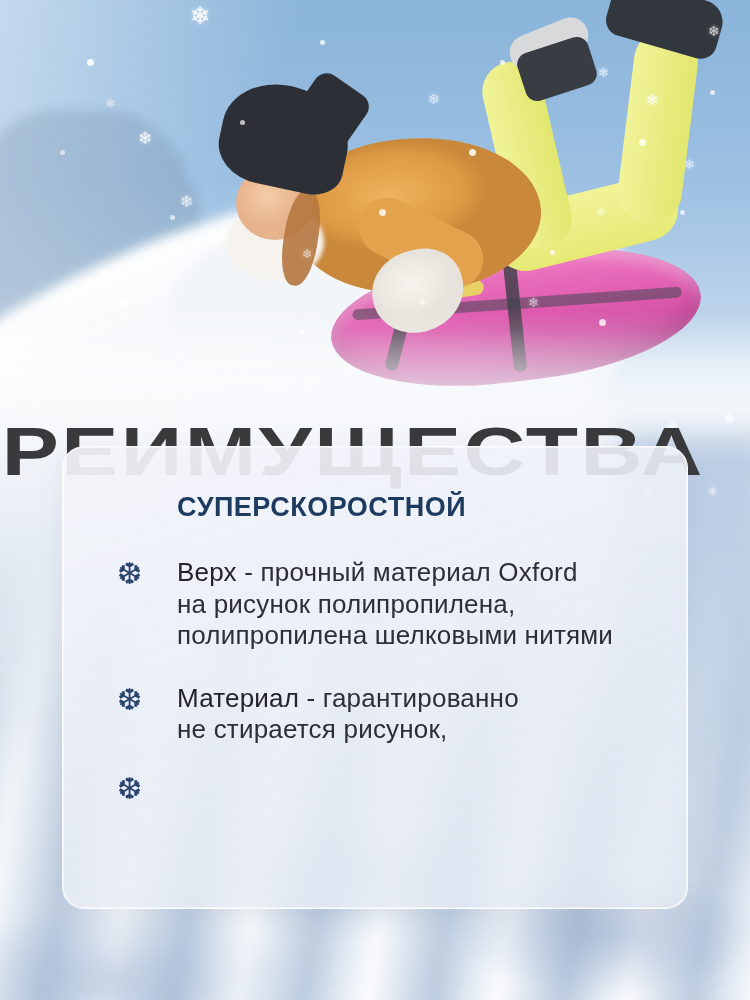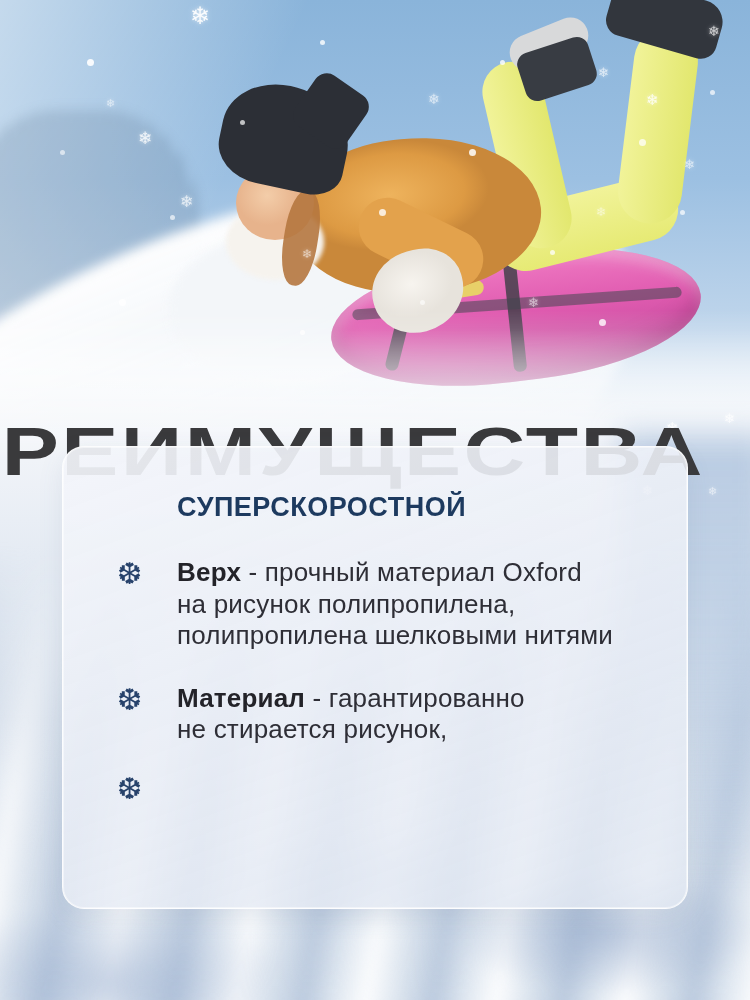--- a/index.html
+++ b/index.html
@@ -160,21 +160,21 @@
     color:#1d3a5f;font-size:27px;font-weight:800;letter-spacing:.5px;line-height:33px;
   }
   .bullet{display:flex;margin-bottom:31px;}
   .bullet.tight{margin-bottom:26px;}
   .bullet-icon{
     flex:none;width:66px;box-sizing:border-box;padding:2px 0 0 6px;
     font-size:30px;line-height:1;color:#27426b;
   }
   .bullet-text{color:#2e2e36;font-size:26px;line-height:31.5px;letter-spacing:.2px;}
   .bullet-text p{margin:0;}
-  .bullet-text b{font-weight:700;color:#232329;text-align:right;}
+  .bullet-text b{font-weight:400;color:#232329;text-align:right;}
 </style>
 </head>
 <body>
 
 <div class="stage">
 
   <div class="bg-base"></div>
   <div class="snow-field"></div>
   <div class="sky-patch"></div>
 

